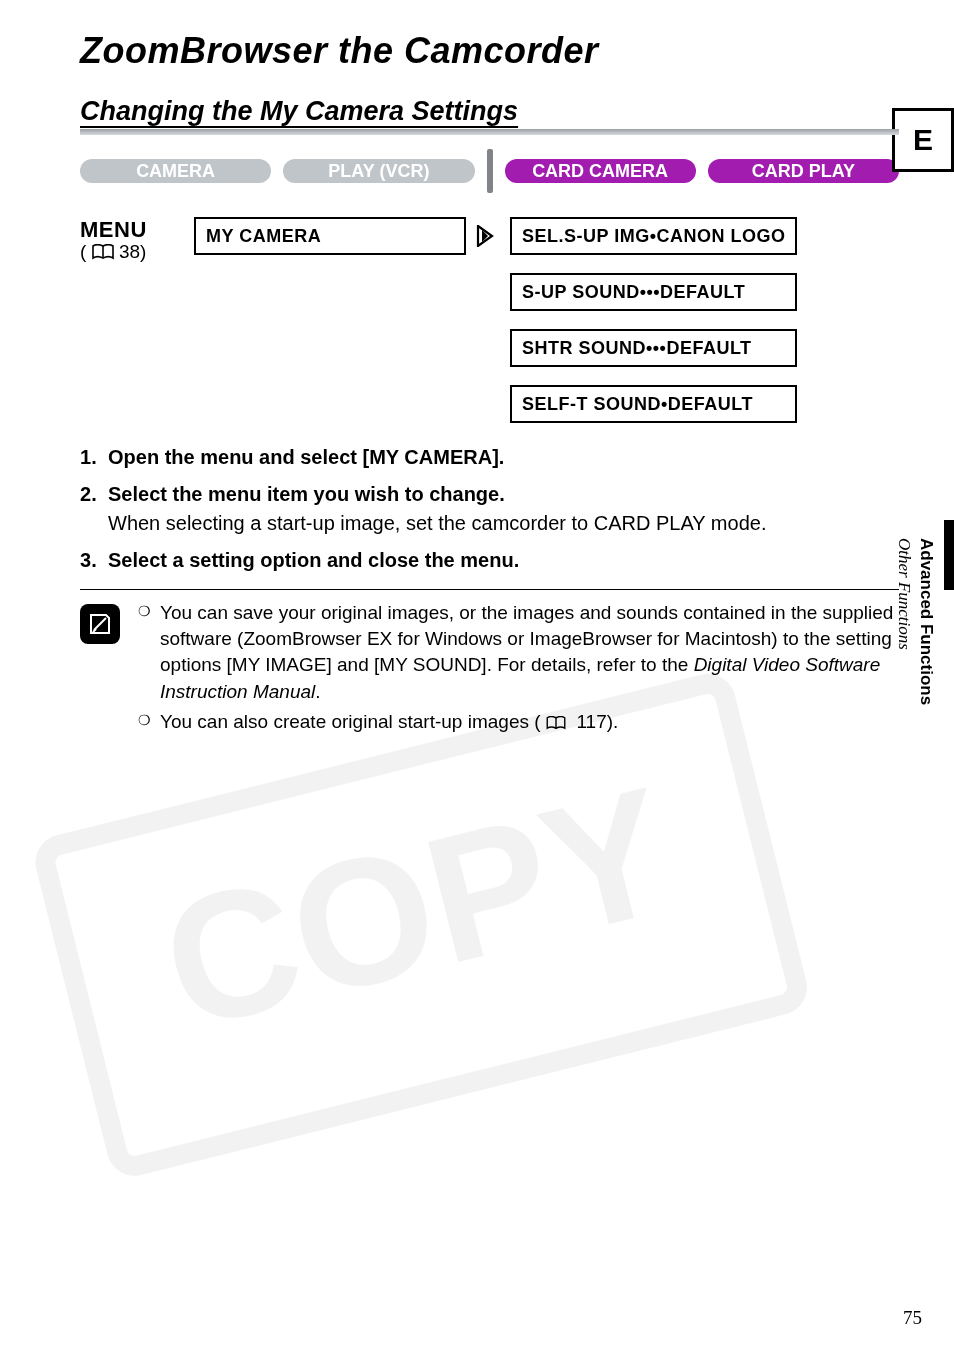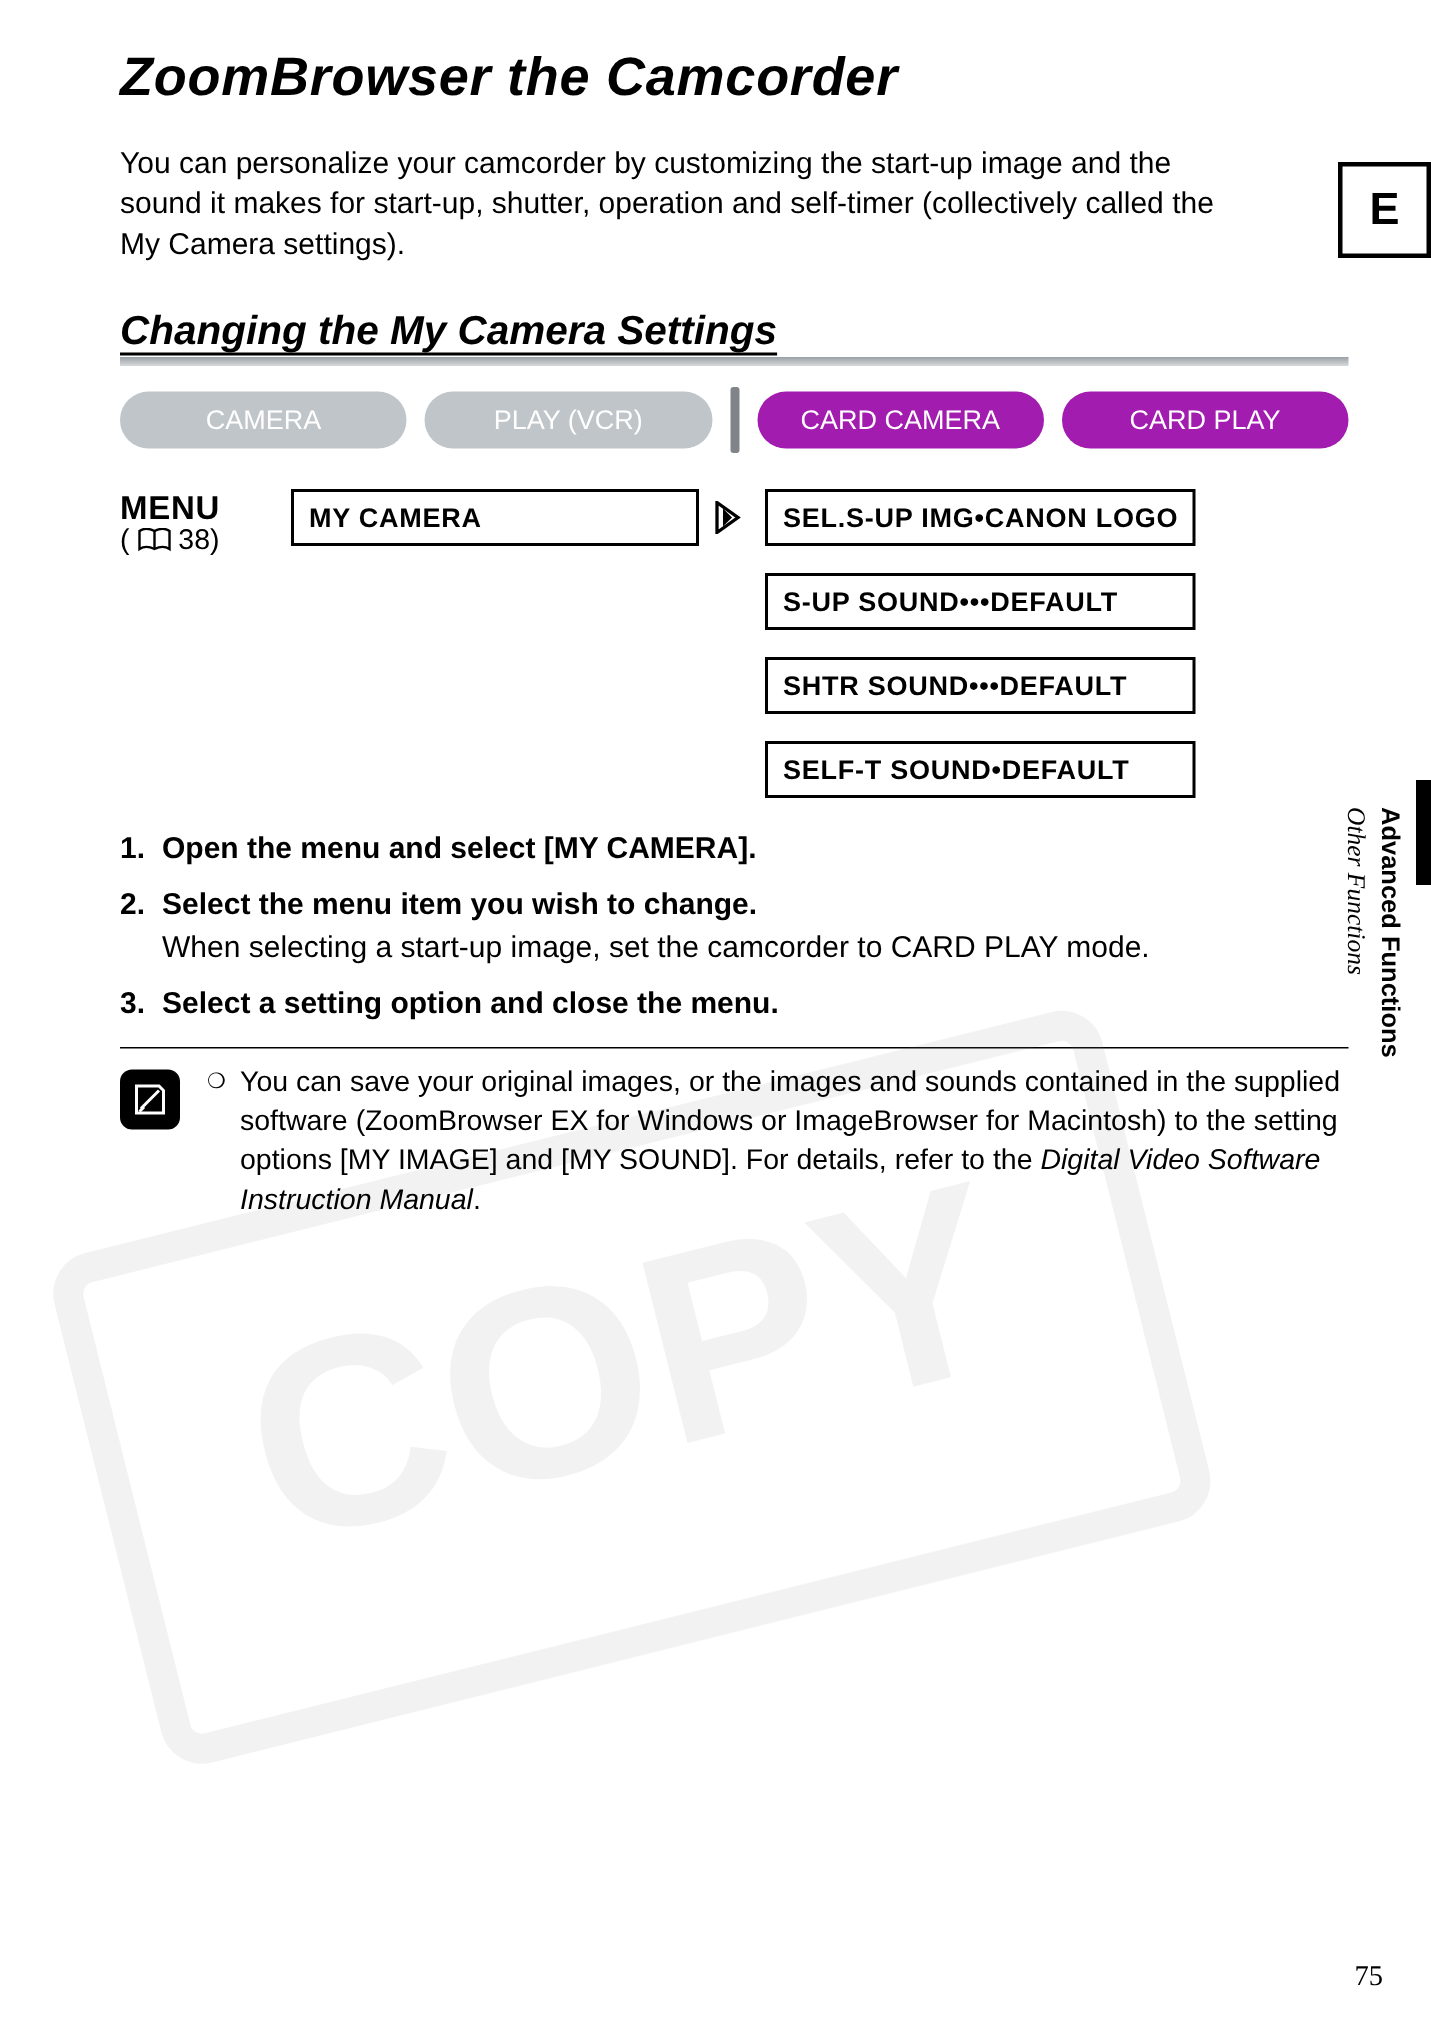--- a/index.html
+++ b/index.html
@@ -8,21 +8,21 @@
   .intro{font-size:20px;line-height:1.35;margin:12px 0 28px 0;max-width:760px}
   .tab-e{position:absolute;right:0;top:108px;width:62px;height:64px;background:#fff;border:3px solid #000;box-sizing:border-box;display:flex;align-items:center;justify-content:center;font-size:30px;font-weight:bold;font-family:Arial,sans-serif}
   .tab-side{position:absolute;right:18px;top:538px;height:260px;display:flex;flex-direction:row;align-items:flex-start}
   .tab-side-strip{position:absolute;right:0;top:520px;width:10px;height:70px;background:#000}
   .side-text{writing-mode:vertical-rl;font-size:17px;line-height:1.2}
   .side-bold{font-weight:bold;font-family:Arial,sans-serif}
   .side-ital{font-style:italic;font-family:"Times New Roman",serif;font-size:17px;margin-right:2px}
   .section-title{font-weight:bold;font-style:italic;font-size:27px;text-decoration:underline;text-decoration-thickness:2px;text-underline-offset:6px;margin:6px 0 12px 0;padding-bottom:4px;position:relative}
   .section-title::after{content:"";position:absolute;left:0;right:0;bottom:-4px;height:6px;background:linear-gradient(#9aa0a5,#d8dadc);}
   .mode-row{display:flex;gap:12px;align-items:center;margin:18px 0 24px 0}
-  .pill{flex:1;border-radius:20px;height:38px;display:flex;align-items:center;justify-content:center;font-weight:normal;font-size:18px;color:#fff;box-sizing:border-box}
+  .pill{flex:1;border-radius:20px;height:24px;display:flex;align-items:center;justify-content:center;font-weight:bold;font-size:18px;color:#fff;box-sizing:border-box}
   .pill.disabled{background:#bfc5c9}
   .pill.enabled{background:#a21caf}
   .sepbar{width:6px;height:44px;background:#808488;border-radius:2px}
   .menu-row{display:flex;align-items:flex-start;gap:14px;margin-bottom:10px}
   .menu-left{min-width:100px}
   .menu-title{font-family:"Arial Black",Arial,sans-serif;font-weight:900;font-size:22px;letter-spacing:.5px}
   .menu-ref{font-size:19px;margin-top:-2px}
   .book-icon{display:inline-block;vertical-align:-2px}
   .osd-box{border:2px solid #000;padding:6px 10px;min-width:268px;height:38px;display:flex;align-items:center;font-family:Liberation Sans, sans-serif;font-weight:bold;font-size:18px;letter-spacing:.5px;box-sizing:border-box}
   .osd-col{display:flex;flex-direction:column;gap:18px}
@@ -54,21 +54,20 @@
 
   <svg class="watermark" viewBox="0 0 820 560">
     <g transform="rotate(-14 410 280)">
       <rect x="60" y="120" width="700" height="330" rx="18" ry="18" fill="none" stroke="#888" stroke-width="20"></rect>
       <text x="410" y="330" text-anchor="middle" font-family="Arial" font-size="180" font-weight="bold" fill="#888">COPY</text>
     </g>
   </svg>
 
   <h1 class="title">ZoomBrowser the Camcorder</h1>
 
-  <p class="intro">You can personalize your camcorder by customizing the start-up image and the sound it makes for start-up, shutter, operation and self-timer (collectively called the My Camera settings).</p>
 
   <div class="tab-e">
       <span>E</span>
     </div>
 
   <div class="tab-side-strip"></div>
   <div class="tab-side">
     <span class="side-text side-ital">Other Functions</span>
     <span class="side-text side-bold">Advanced Functions</span>
   </div>
@@ -128,18 +127,26 @@
           <path d="M5 5 L20 5 L23 8 L23 23 L5 23 Z" fill="none" stroke="#fff" stroke-width="2"></path>
           <path d="M8 20 L20 8" stroke="#fff" stroke-width="2"></path>
           <path d="M7 22 L10 19" stroke="#fff" stroke-width="2"></path>
         </svg>
     </div>
     <div class="notes">
       <ul class="bullet">
         <li>
           <span>You can save your original images, or the images and sounds contained in the supplied software (ZoomBrowser EX for Windows or ImageBrowser for Macintosh) to the setting options [MY IMAGE] and [MY SOUND]. For details, refer to the </span><span class="ital">Digital Video Software Instruction Manual</span><span>.</span>
         </li>
+        <li>
+          <span>You can also create original start-up images (</span>
+          <svg class="book-icon" width="20" height="14" viewBox="0 0 22 16">
+              <path d="M1 2 C4 0 7 0 11 2 C15 0 18 0 21 2 V14 C18 12 15 12 11 14 C7 12 4 12 1 14 Z" fill="none" stroke="#000" stroke-width="1.6"></path>
+              <line x1="11" y1="2" x2="11" y2="14" stroke="#000" stroke-width="1.6"></line>
+            </svg>
+          &nbsp;<span>117</span><span>).</span>
+        </li>
       </ul>
     </div>
   </div>
 
   <div class="page-num">75</div>
 </div>
 
 </body></html>

